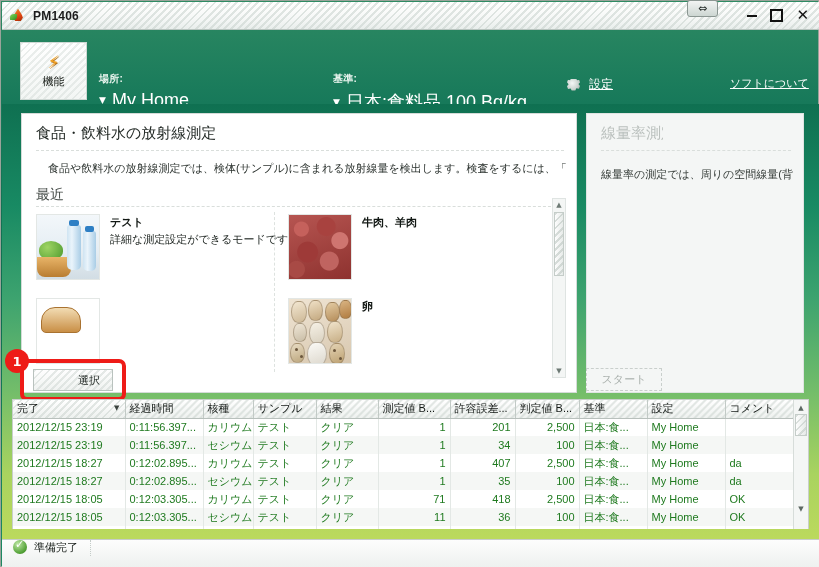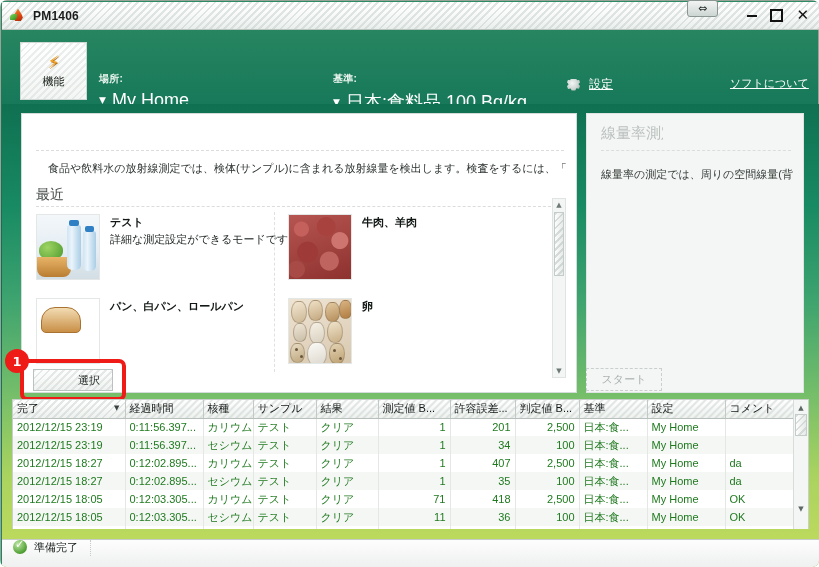--- a/index.html
+++ b/index.html
@@ -6,21 +6,20 @@
   html, body {
     margin: 0; padding: 0;
     font-family: "Liberation Sans", "DejaVu Sans", sans-serif;
     background: #ffffff;
   }
   #app {
     position: relative;
     width: 819px; height: 567px;
     overflow: hidden;
     background: #ffffff;
-    border-radius: 7px;
   }
 
   
   .win-frame {
     position: absolute; left: 0; top: 0;
     width: 819px; height: 567px;
     border: 1px solid #9aa39a;
     background: linear-gradient(180deg,#2e8a63 0%, #17795a 18%, #0e6e50 55%, #1d8a63 100%);
   }
   .titlebar {
@@ -474,20 +473,21 @@
             <span class="g1"></span>
           </span>
         <span class="lbl">設定</span>
       </div>
       <div class="about-link">ソフトについて</div>
     </div>
 
     <div class="content-bg"></div>
 
     <div class="panel" id="panel-food">
+      <div class="panel-title">食品・飲料水の放射線測定</div>
       <div class="panel-rule"></div>
       <div class="panel-desc">食品や飲料水の放射線測定では、検体(サンプル)に含まれる放射線量を検出します。検査をするには、「テスト」を選んでく...</div>
       <div class="recent-label">最近</div>
       <div class="recent-rule"></div>
       <div class="col-divider"></div>
 
       <div class="item-grid">
         <div class="grid-row">
           <div class="item">
             <div class="thumb">
@@ -517,24 +517,20 @@
         </div>
         <div class="grid-row" style="margin-top:6px;">
           <div class="item">
             <div class="thumb">
               <div class="th-bread">
                   <div class="loaf"></div>
                   <div class="s1"></div>
                   <div class="s2"></div>
                   <div class="s3"></div>
                 </div>
-            </div>
-            <div class="txt">
-              <div class="name">パン、白パン、ロールパン</div>
-              <div class="sub"></div>
             </div>
           </div>
           <div class="item">
             <div class="thumb">
               <div class="th-egg">
                 <div class="e e1"></div>
                   <div class="e e2"></div>
                   <div class="e e3"></div>
                   <div class="e e4"></div>
                 <div class="e e5"></div>

